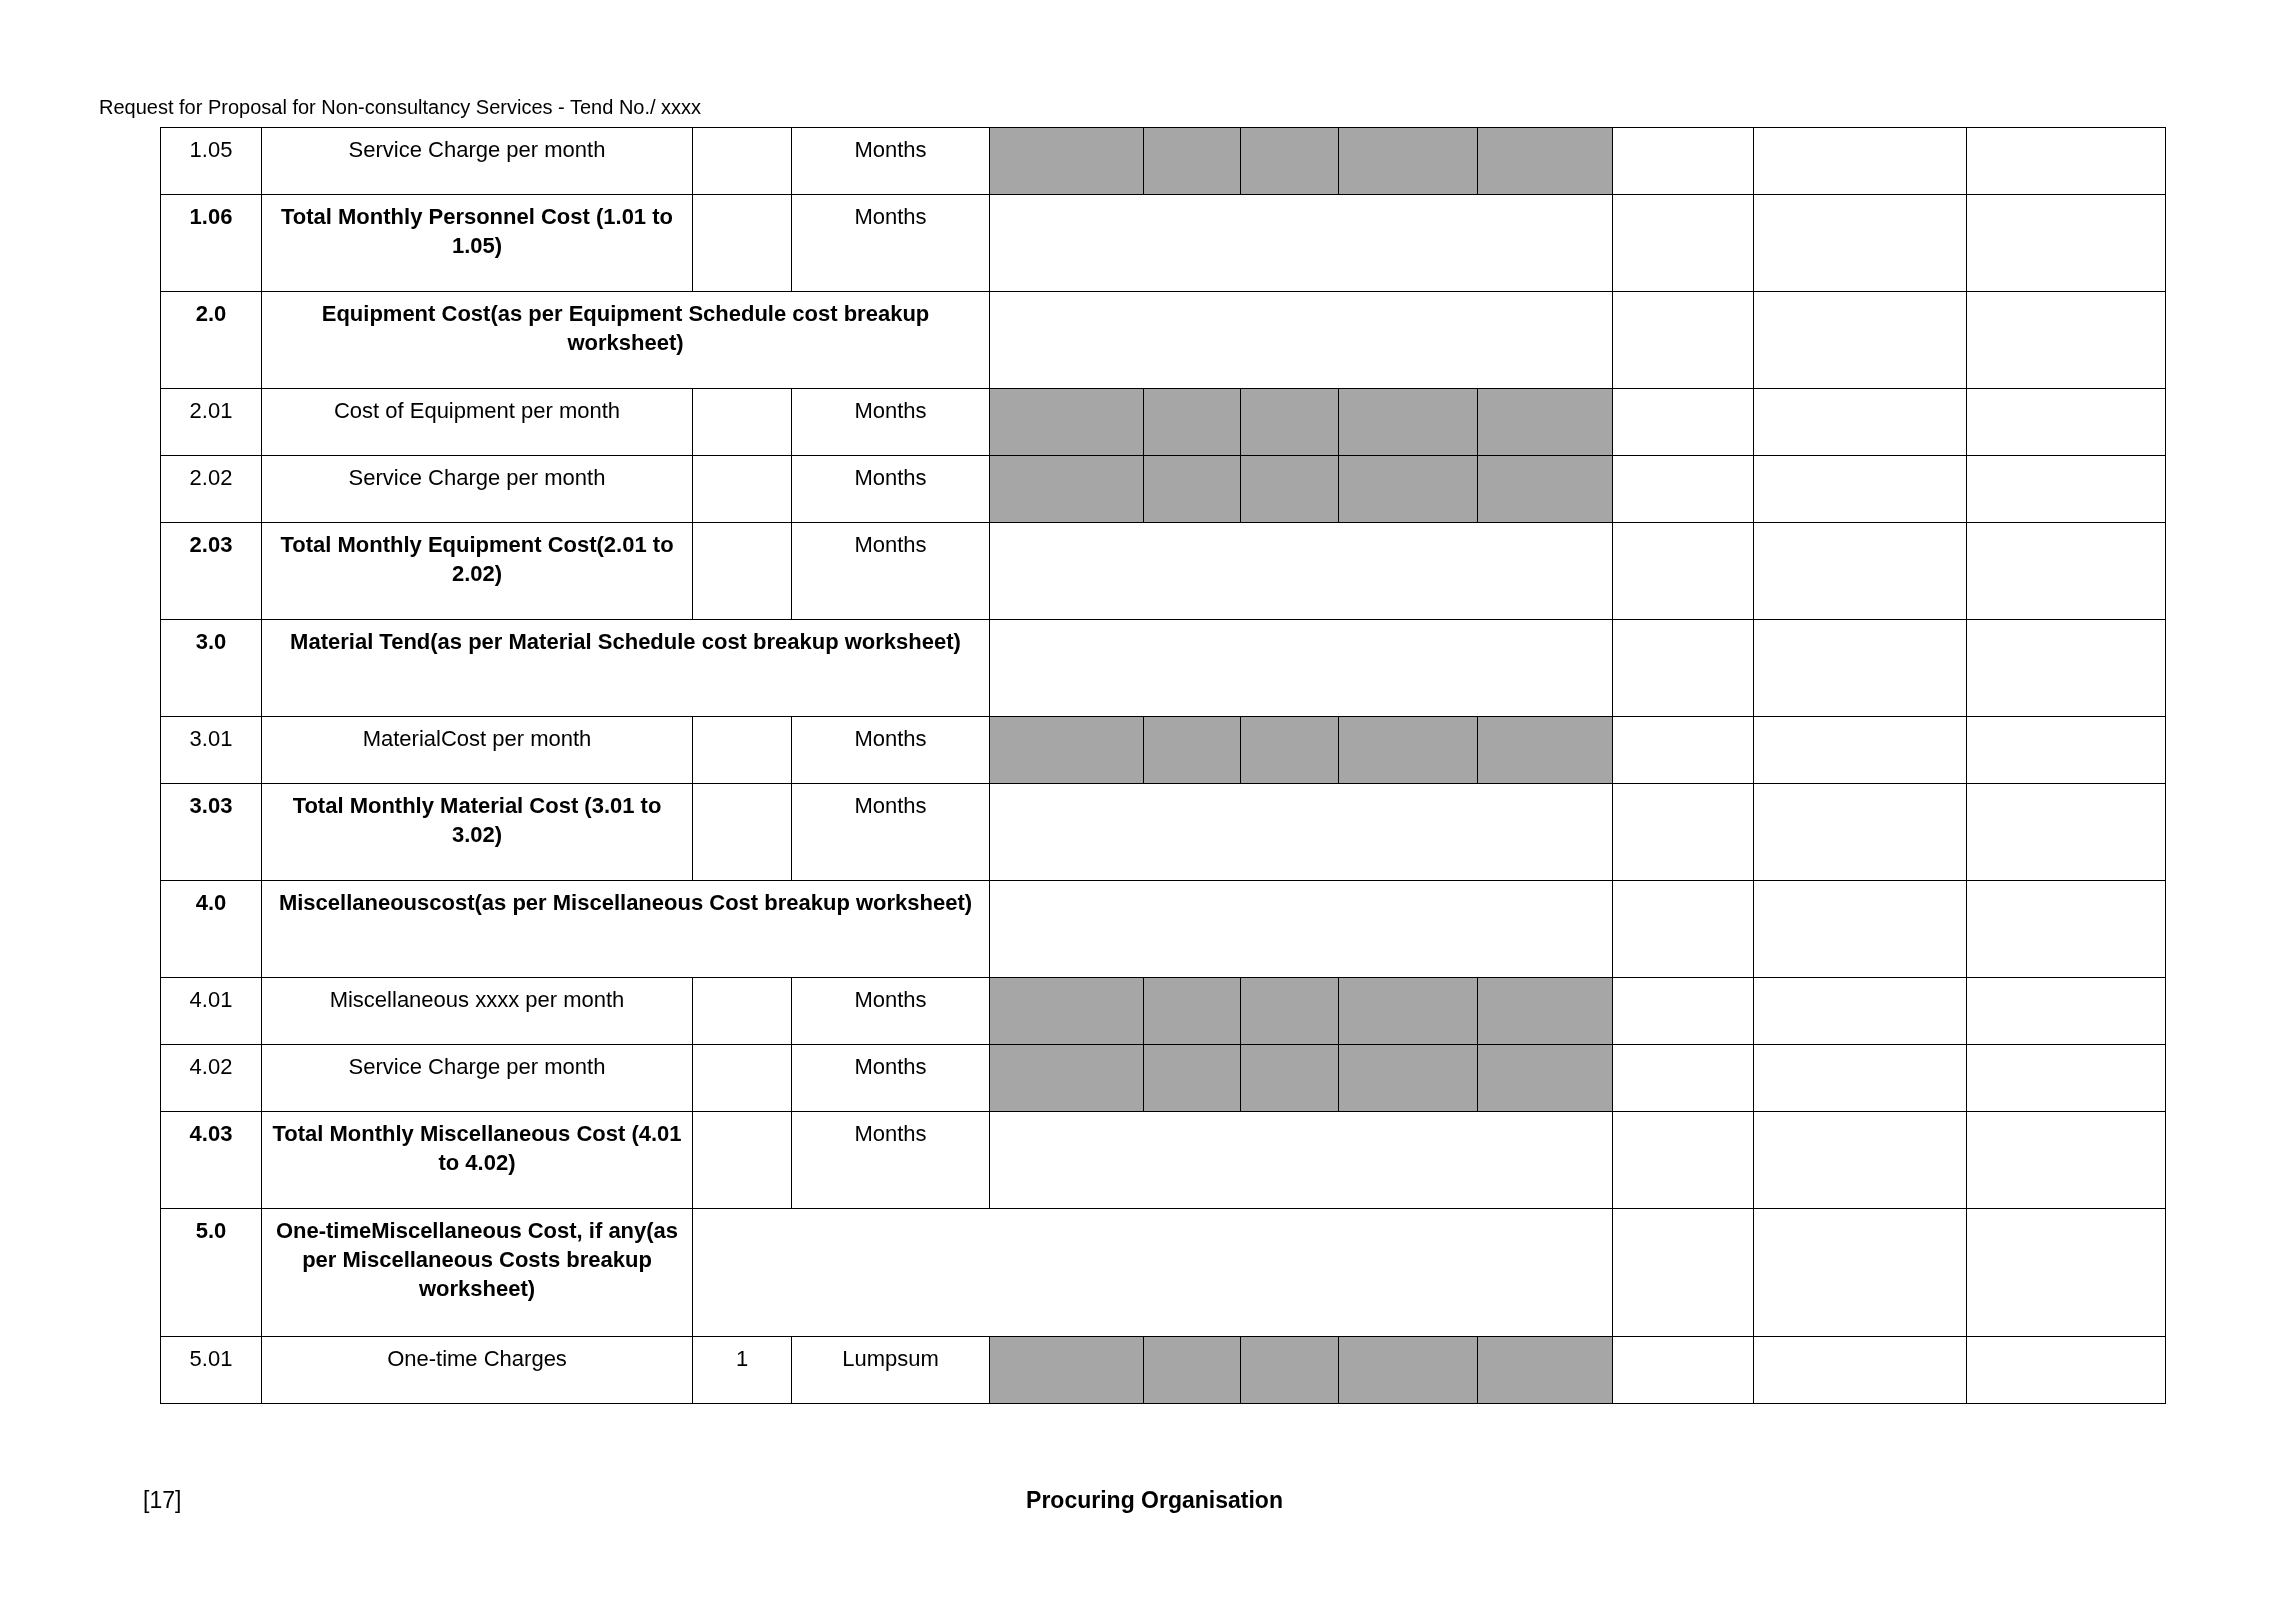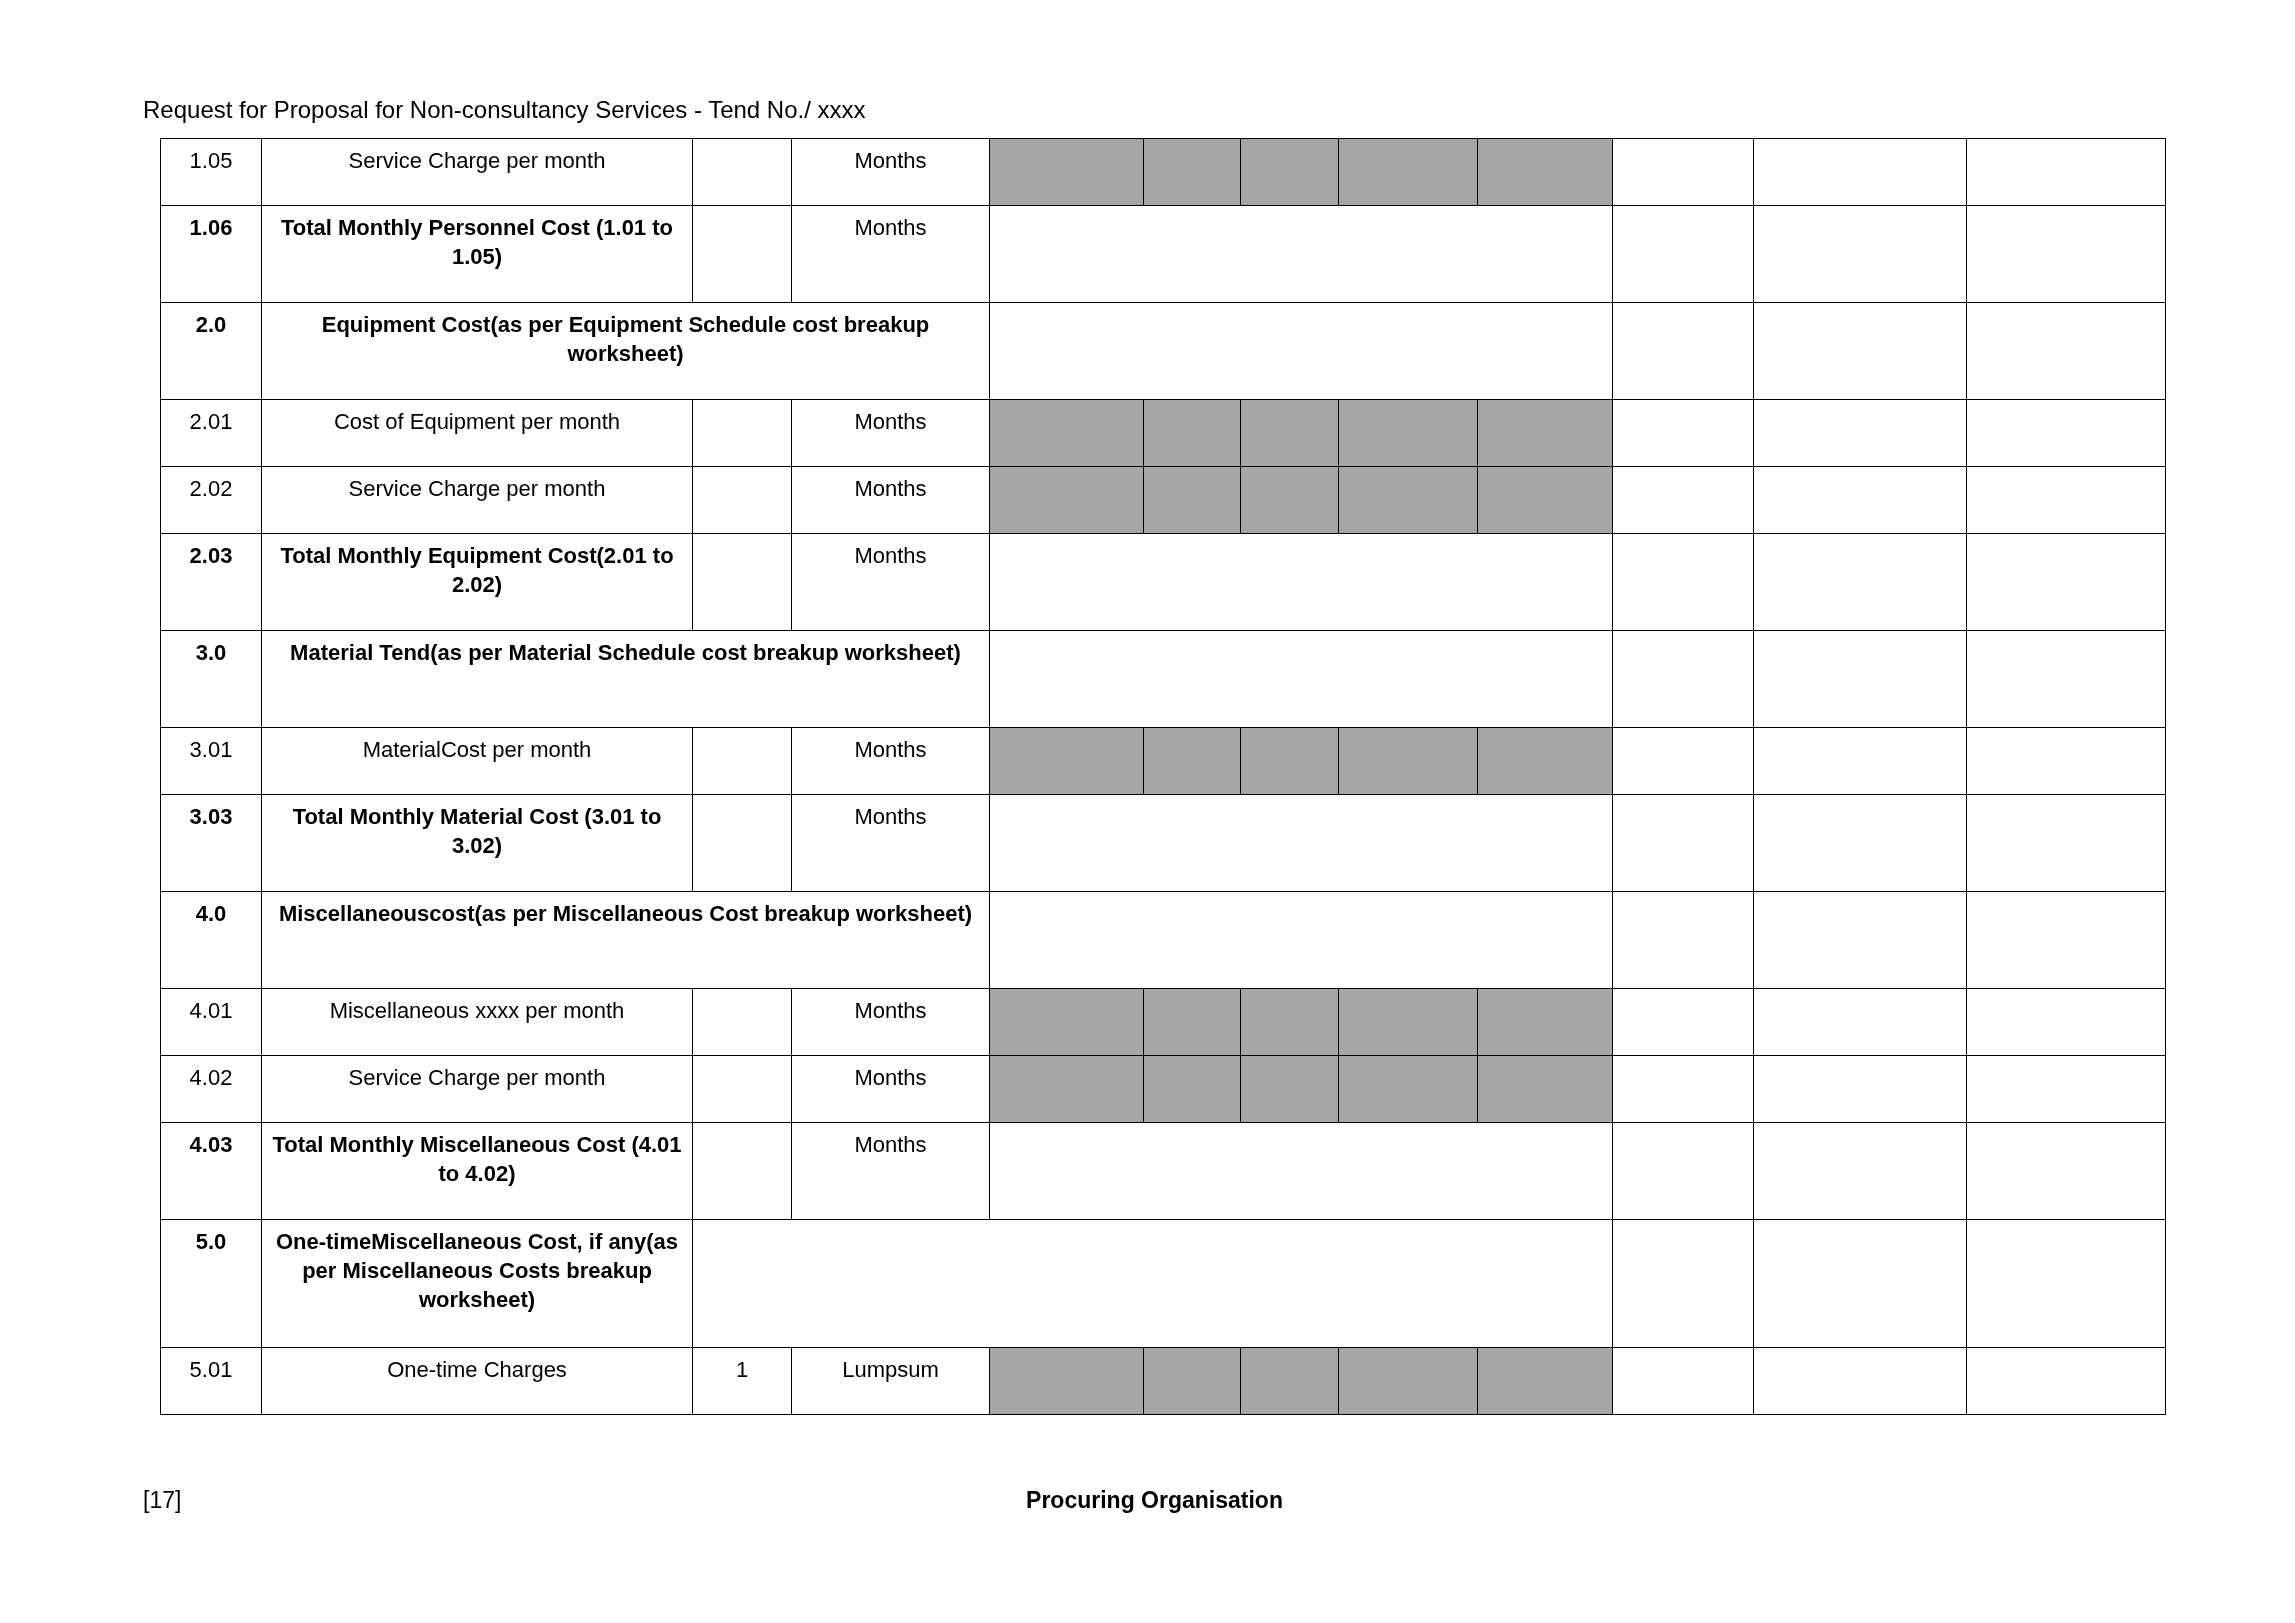--- a/index.html
+++ b/index.html
@@ -2,23 +2,23 @@
 <html style="font-size:10.5px"><head>
 <meta charset="utf-8">
 <style>
   html, body { margin: 0; padding: 0; background: #ffffff; }
   body {
     width: 2295px; height: 1623px; position: relative;
     font-family: "Liberation Sans", sans-serif; color: #000;
   }
   .header {
     position: absolute; left: 99px; top: 96px;
-    font-size: 24px; white-space: nowrap; margin-left: 44px;
+    font-size: 20px; white-space: nowrap;
   }
-  .table-wrap { position: absolute; left: 160px; top: 138px; }
+  .table-wrap { position: absolute; left: 160px; top: 127px; }
   table { border-collapse: collapse; table-layout: fixed; width: 2006px; }
   td {
     border: 1.3px solid #000; vertical-align: top;
     padding: 6.5px 5.2px; font-size: 22px; line-height: 1.32;
     text-align: center; overflow: hidden; word-wrap: break-word;
   }
   .bold { font-weight: bold; }
   tr.row-shaded   { height: 67px; }
   tr.row-total    { height: 97px; }
   tr.row-section  { height: 97px; padding-left: 32px; }

